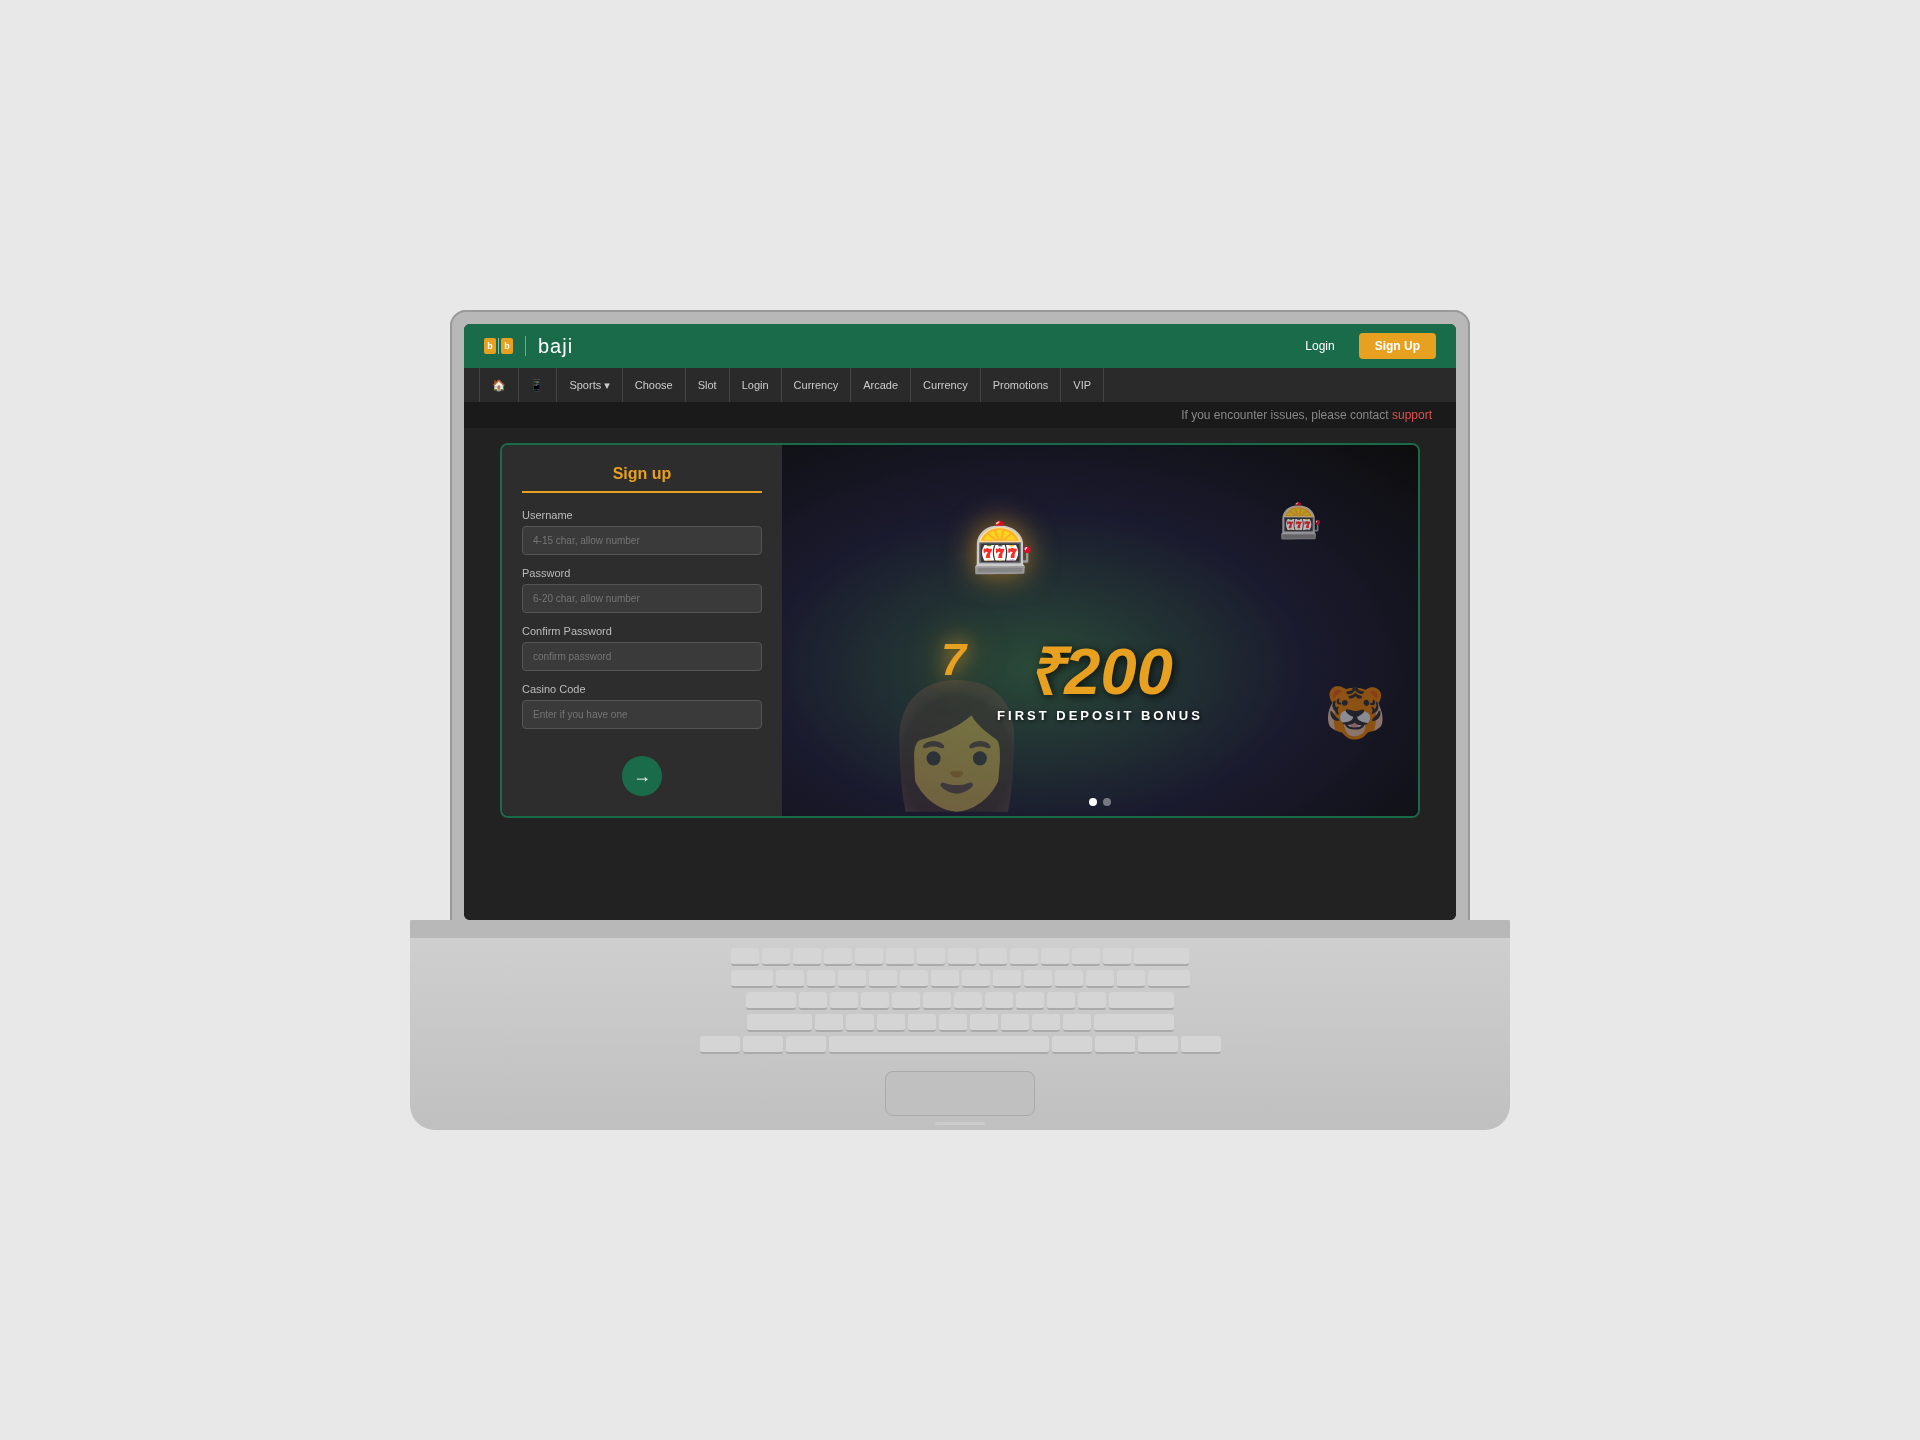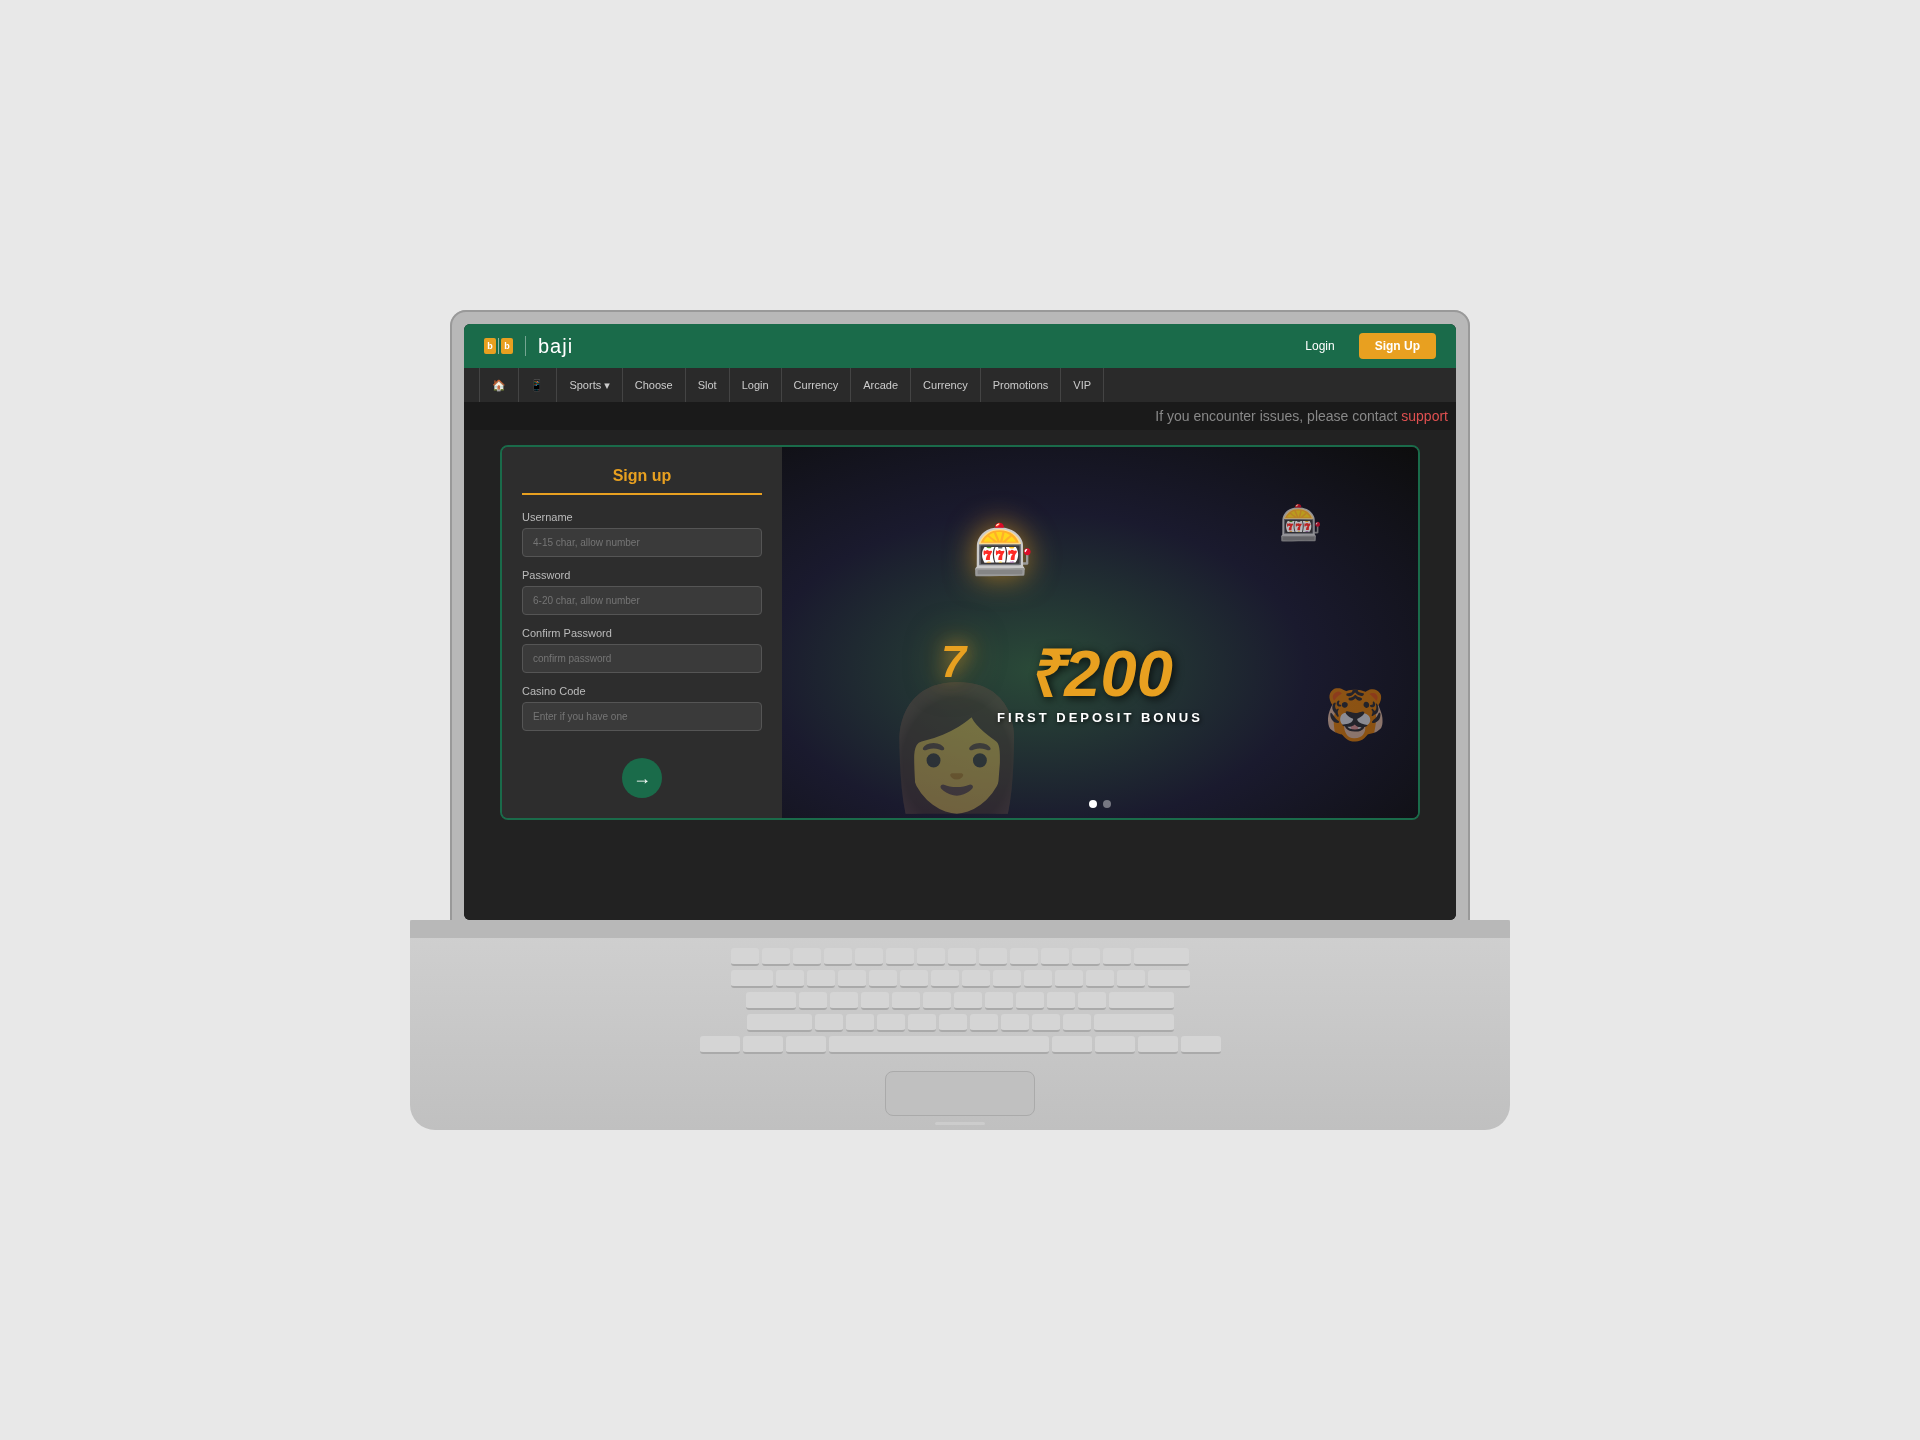--- a/index.html
+++ b/index.html
@@ -128,22 +128,22 @@
       white-space: nowrap;
     }
 
     .nav-item:first-child {
       border-left: 1px solid #444;
     }
 
     
     .notice-bar {
       background: #1a1a1a;
-      padding: 6px 8px;
-      font-size: 14px;
+      padding: 6px 24px;
+      font-size: 12px;
       color: #888;
       text-align: right;
       flex-shrink: 0;
     }
 
     .notice-link {
       color: #e05050;
       cursor: pointer;
     }
 

